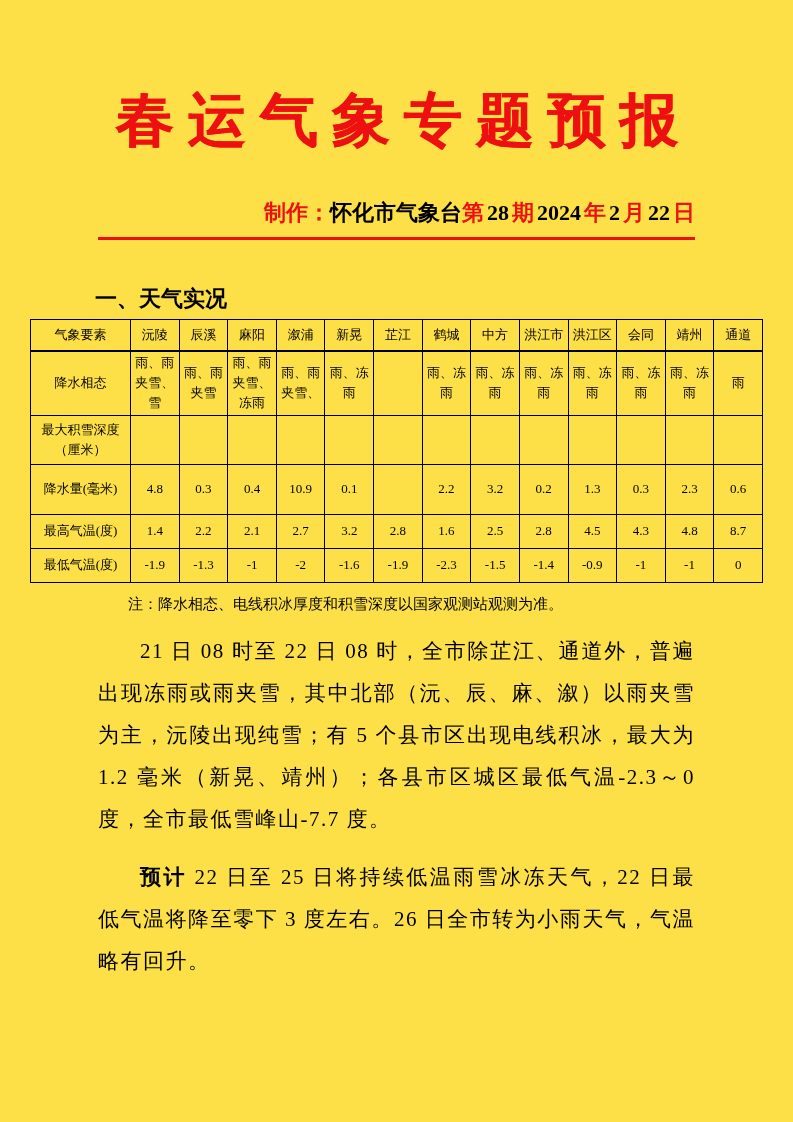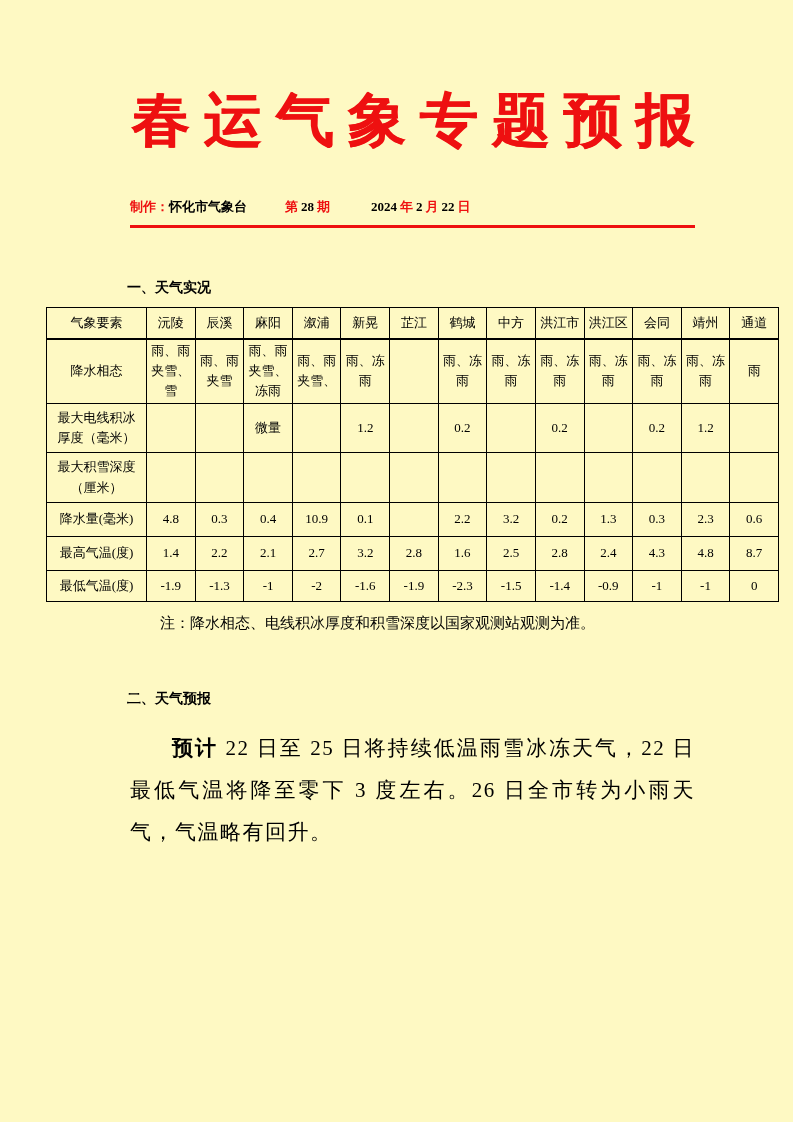--- a/index.html
+++ b/index.html
@@ -2,46 +2,44 @@
 <html><head>
 <meta charset="utf-8">
 <style>
   :root{
     --red:#ee1010;
     --ink:#000;
   }
   *{box-sizing:border-box;}
   html,body{margin:0;padding:0;background:#888;}
   .page{
-    width:793px;height:1122px;margin:0 auto;background:#fef9c3;
+    width:793px;height:1122px;margin:0 auto;background:#fde047;
     position:relative;overflow:hidden;color:var(--ink);
     font-family:"Liberation Serif", serif;
-    padding-left:32px;
   }
   
   .doc-title{
     margin:70px 0 0;text-align:center;color:var(--red);
     font-family:"DejaVu Serif", serif;font-weight:bold;
     font-size:58px;line-height:100px;letter-spacing:14px;text-indent:14px;
     text-shadow:1px 0 0 currentColor;
     white-space:nowrap;
   }
   .meta-row{
-    display:flex;justify-content:flex-start;align-items:baseline;
-    margin:28px 98px 0;font-size:13px;font-weight:bold;
+    display:flex;justify-content:flex-end;align-items:baseline;
+    margin:28px 98px 0;font-size:22px;font-weight:bold;
     font-family:"Liberation Sans", sans-serif;
-    gap:38px;
   }
   .meta-row .red{color:var(--red);}
   .meta-row .num{font-family:"Liberation Serif", serif;margin:8px 3px;}
   .red-rule{height:3px;background:var(--red);margin:9px 98px 0;}
   
   .sec-heading{
     font-family:"Liberation Sans", sans-serif;font-weight:bold;
-    font-size:14px;margin:46px 0 0 95px;line-height:26px;
+    font-size:22px;margin:46px 0 0 95px;line-height:26px;
   }
   .sec-heading.sec2{margin-top:52px;}
   
   .table-title{
     text-align:center;font-weight:bold;font-size:17px;
     font-family:"Liberation Sans", sans-serif;margin-top:19px;
   }
   table.weather-table{
     border-collapse:collapse;table-layout:fixed;
     width:732px;margin:7px auto 0;
@@ -141,36 +139,20 @@
           <td></td>
           <td>雨、冻雨</td>
           <td>雨、冻雨</td>
           <td>雨、冻雨</td>
           <td>雨、冻雨</td>
           <td>雨、冻雨</td>
           <td>雨、冻雨</td>
           <td>雨</td>
         </tr>
         <tr>
-          <th class="rowlabel">最大电线积冰厚度（毫米）</th>
-          <td></td>
-          <td></td>
-          <td>微量</td>
-          <td></td>
-          <td>1.2</td>
-          <td></td>
-          <td>0.2</td>
-          <td></td>
-          <td>0.2</td>
-          <td></td>
-          <td>0.2</td>
-          <td>1.2</td>
-          <td></td>
-        </tr>
-        <tr>
           <th class="rowlabel">最大积雪深度（厘米）</th>
           <td></td>
           <td></td>
           <td></td>
           <td></td>
           <td></td>
           <td></td>
           <td></td>
           <td></td>
           <td></td>
@@ -199,21 +181,21 @@
           <th class="rowlabel">最高气温(度)</th>
           <td>1.4</td>
           <td>2.2</td>
           <td>2.1</td>
           <td>2.7</td>
           <td>3.2</td>
           <td>2.8</td>
           <td>1.6</td>
           <td>2.5</td>
           <td>2.8</td>
-          <td>2.4</td>
+          <td>4.5</td>
           <td>4.3</td>
           <td>4.8</td>
           <td>8.7</td>
         </tr>
         <tr>
           <th class="rowlabel">最低气温(度)</th>
           <td>-1.9</td>
           <td>-1.3</td>
           <td>-1</td>
           <td>-2</td>
@@ -225,18 +207,18 @@
           <td>-0.9</td>
           <td>-1</td>
           <td>-1</td>
           <td>0</td>
         </tr>
       </tbody>
   </table>
 
   <div class="table-note">注：降水相态、电线积冰厚度和积雪深度以国家观测站观测为准。</div>
 
-
-  <h2 class="sec-heading sec2">二、天气预报</h2>
+  <p class="body-para">21 日 08 时至 22 日 08 时，全市除芷江、通道外，普遍出现冻雨或雨夹雪，其中北部（沅、辰、麻、溆）以雨夹雪为主，沅陵出现纯雪；有 5 个县市区出现电线积冰，最大为 1.2 毫米（新晃、靖州）；各县市区城区最低气温-2.3～0 度，全市最低雪峰山-7.7 度。</p>
+
 
   <p class="body-para"><span class="bold-lead">预计</span><span> 22 日至 25 日将持续低温雨雪冰冻天气，22 日最低气温将降至零下 3 度左右。26 日全市转为小雨天气，气温略有回升。</span></p>
 
 </div>
 
 </body></html>

